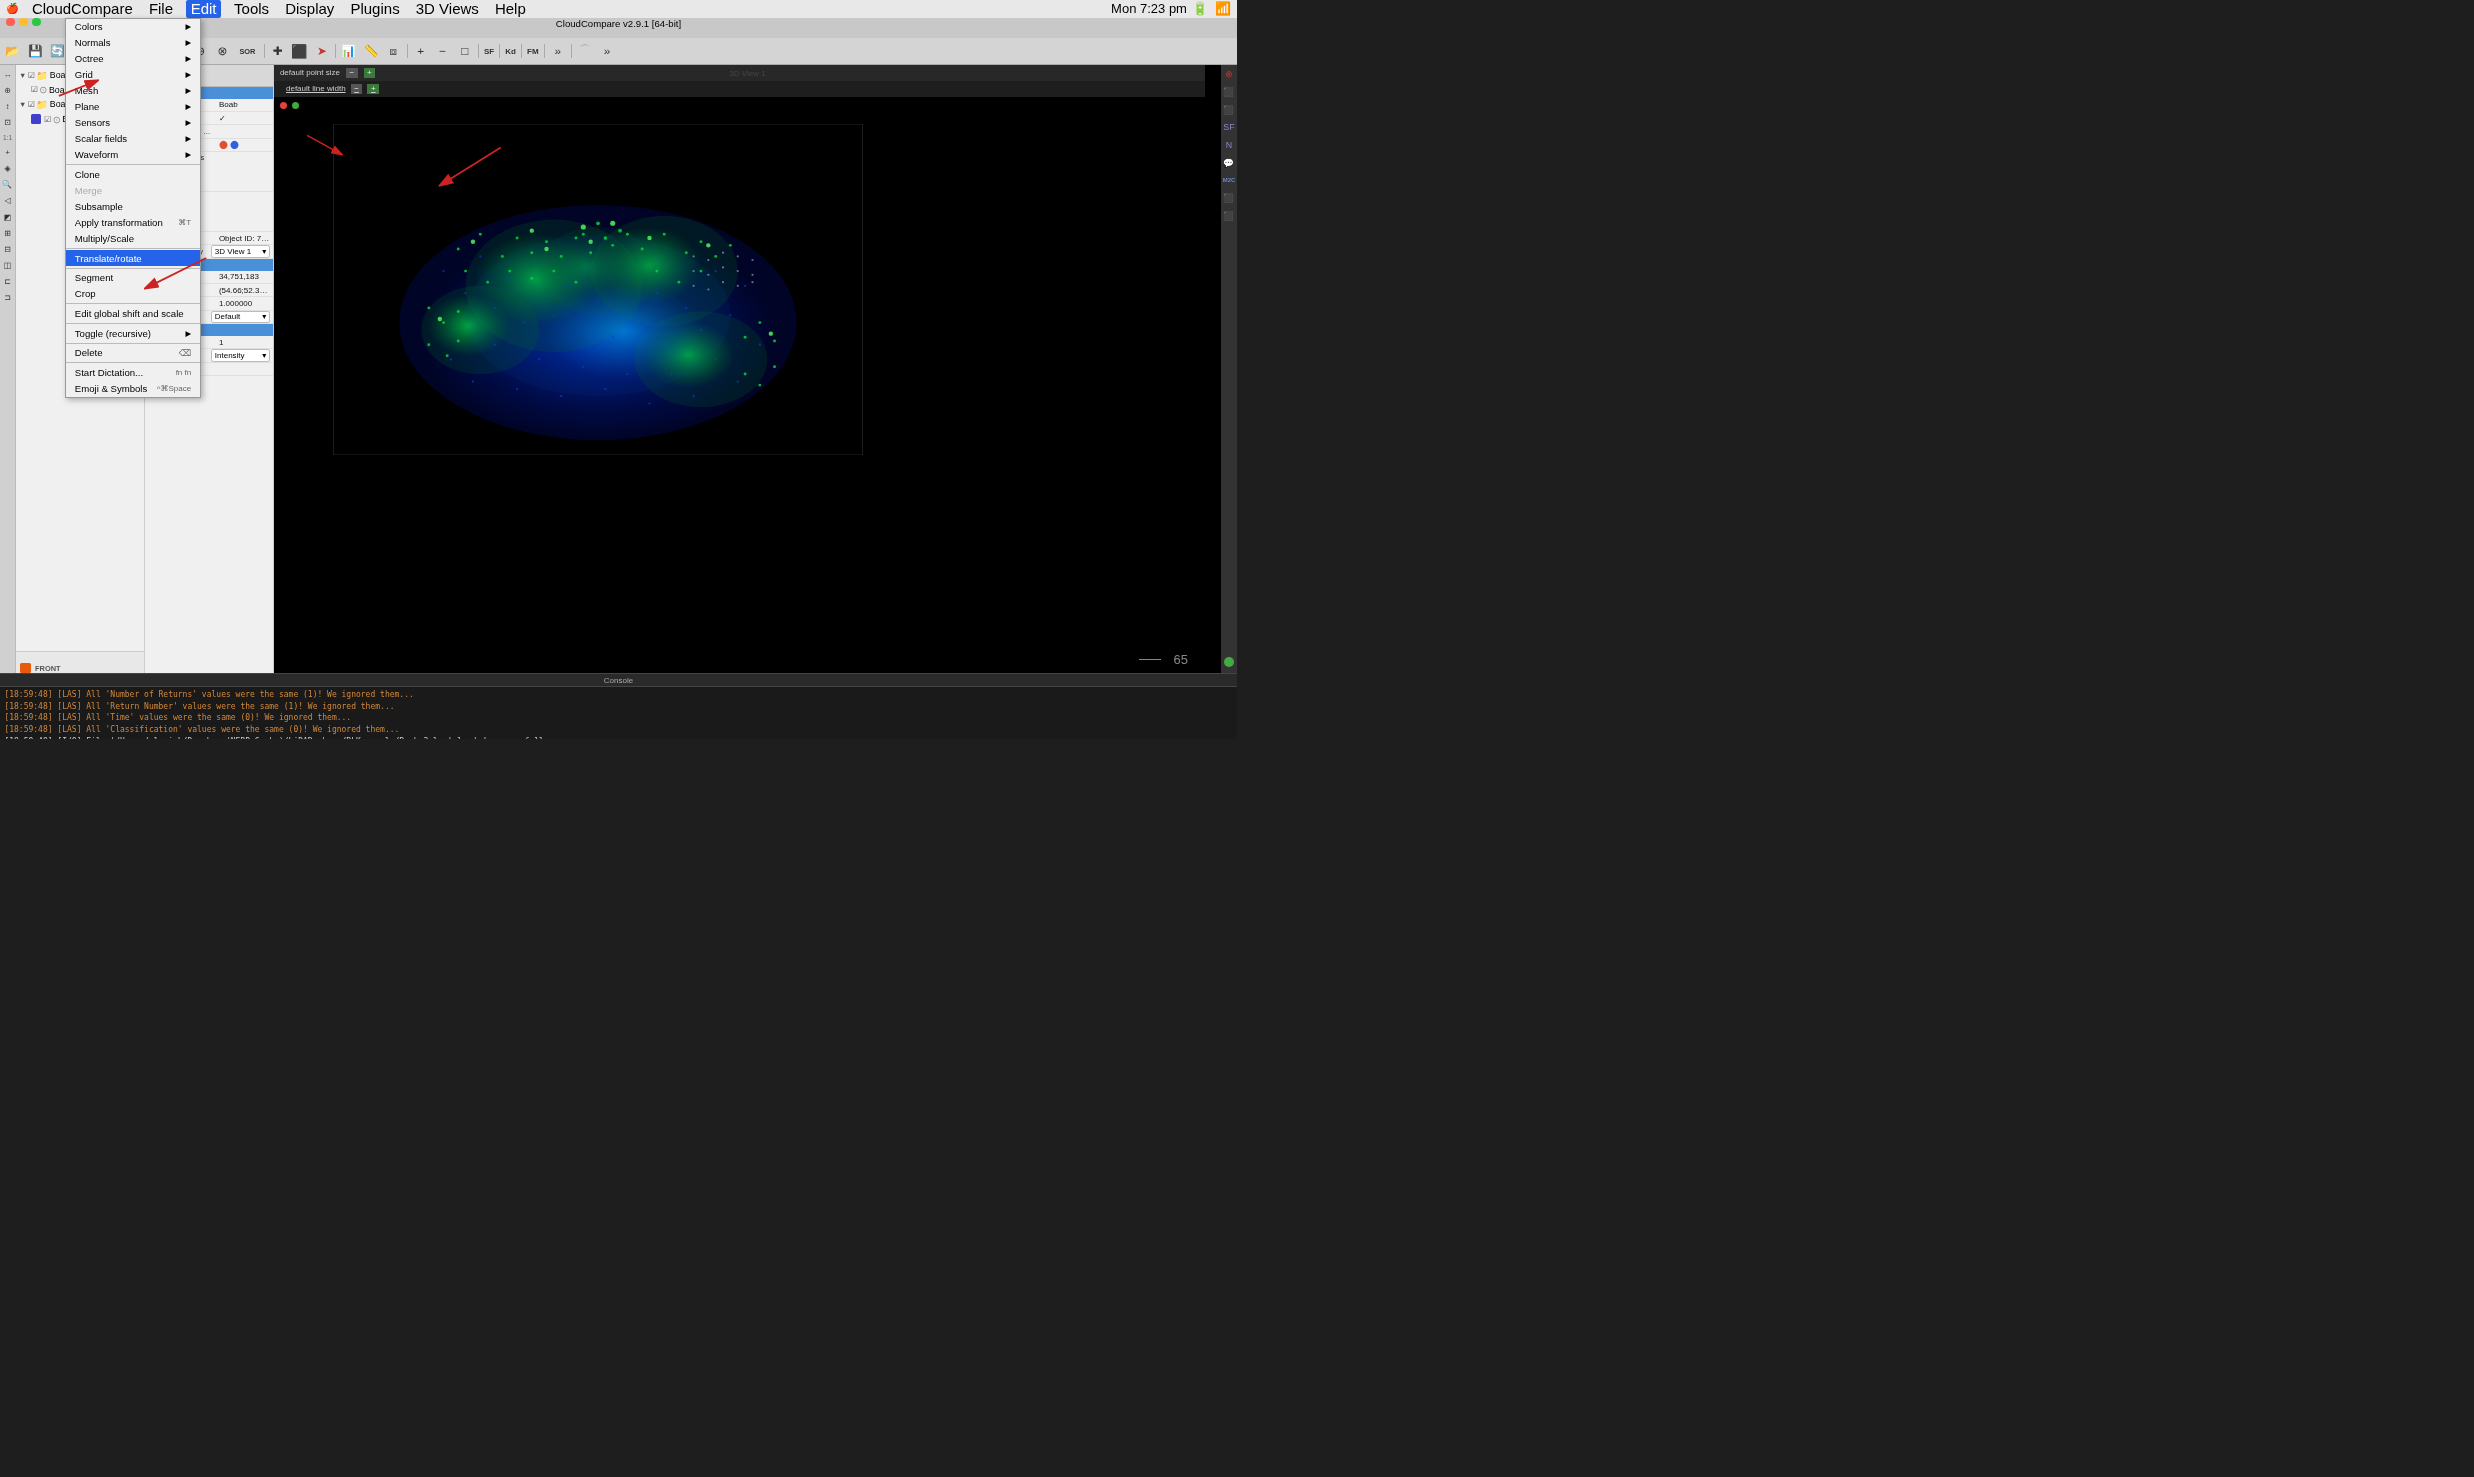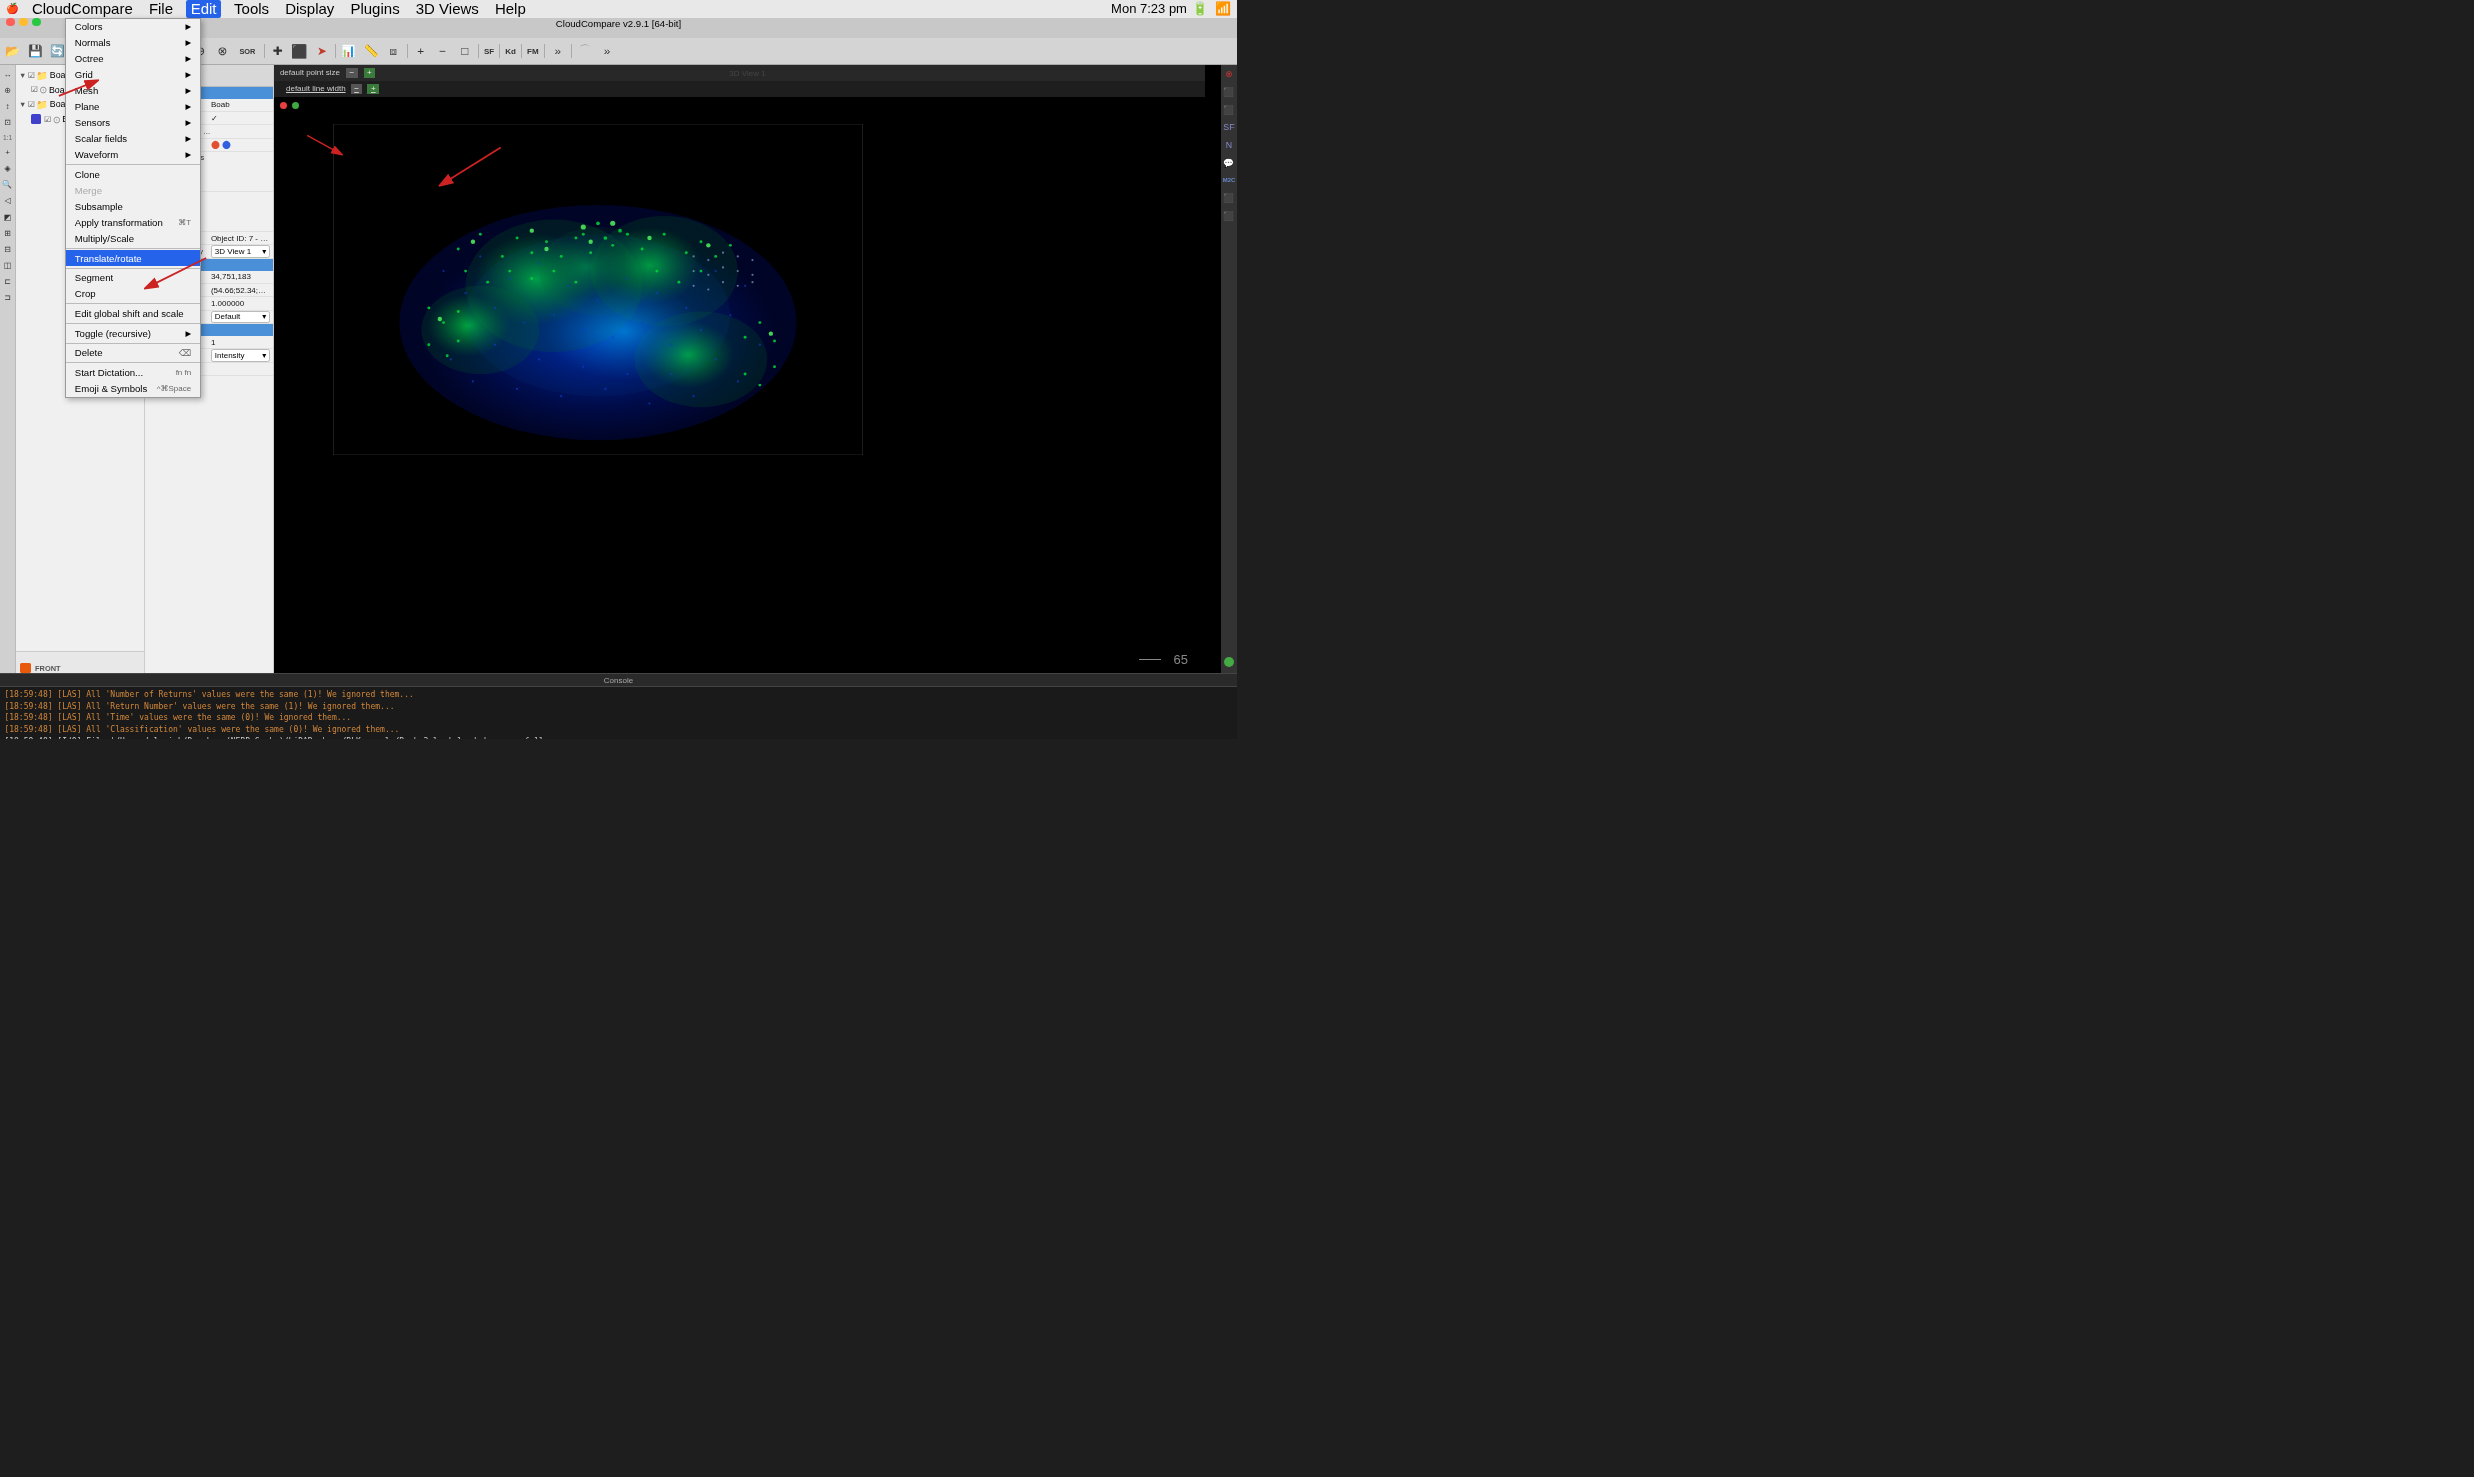--- a/index.html
+++ b/index.html
@@ -183,20 +183,21 @@
       flex-shrink: 0;
       font-size: 8px;
     }
     .prop-val {
       flex: 1;
       color: #111;
       font-size: 8px;
       overflow: hidden;
       text-overflow: ellipsis;
       white-space: nowrap;
+      margin-left: 8px;
     }
     .prop-section {
       background: #4a90d9;
       color: white;
       padding: 1.5px 2.9px;
       font-weight: bold;
       font-size: 8px;
     }
     .prop-dropdown {
       background: white;

